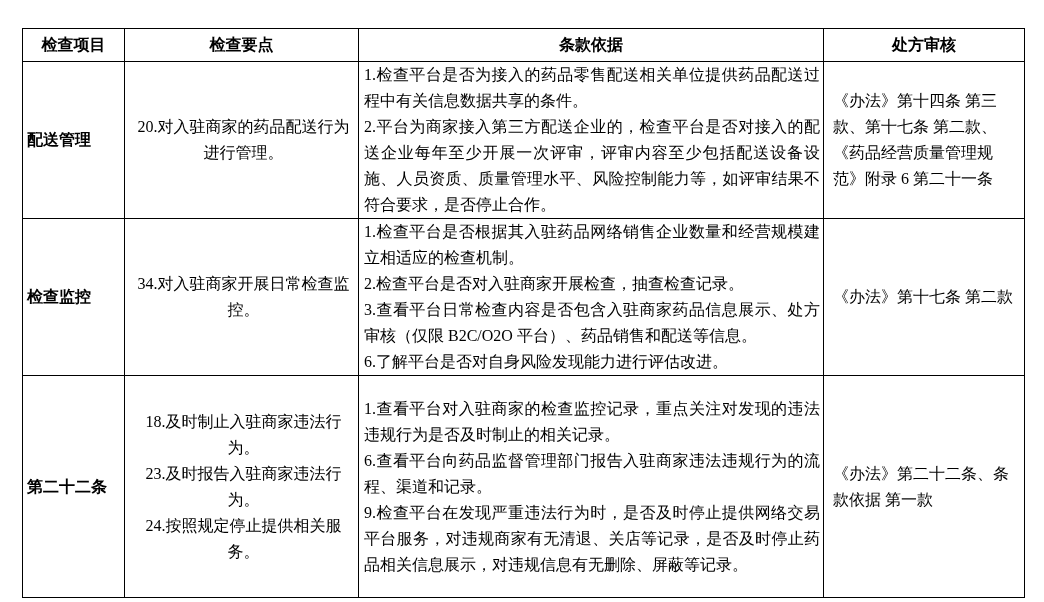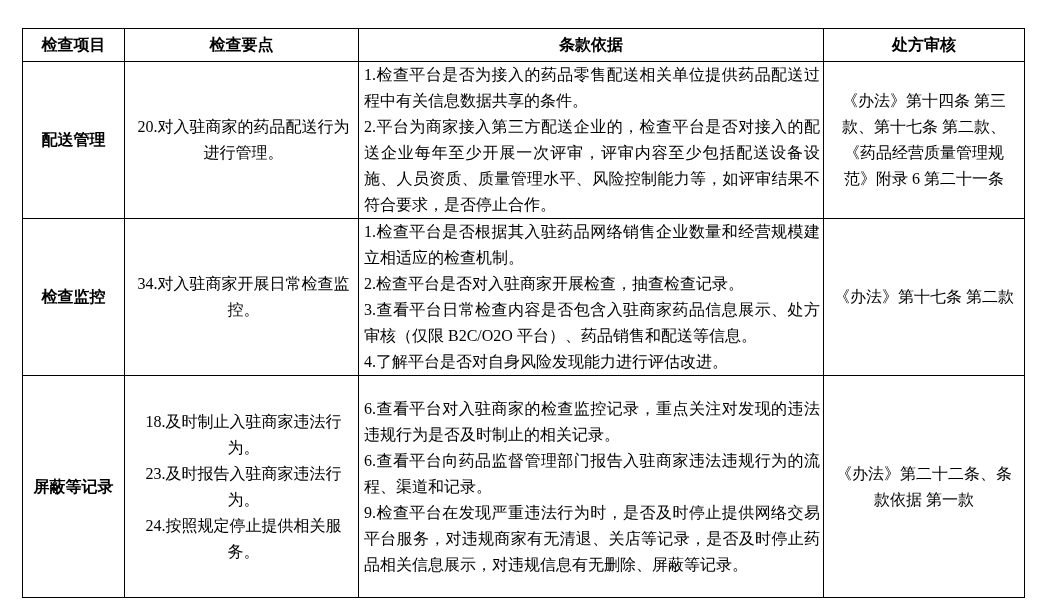--- a/index.html
+++ b/index.html
@@ -31,34 +31,34 @@
     text-align: center;
     height: 32px;
     padding: 0 4px;
   }
   .col-item  { width: 102px; }
   .col-point { width: 234px; }
   .col-cont  { width: 465px; }
   .col-basis { width: 201px; }
 
   td.cell-item {
-    text-align: center;
+    text-align: left;
     font-weight: bold;
     padding: 0 4px;
   }
   td.cell-points {
     text-align: center;
     padding: 0 4px 0 8px;
   }
   td.cell-content {
     text-align: justify;
     padding: 0 3px 0 5px;
   }
   td.cell-basis {
-    text-align: center;
+    text-align: left;
     padding: 0 9px;
   }
   .doc-table p {
     margin: 0;
     padding: 0;
   }
   tr.row-1 { height: 157px; }
   tr.row-2 { height: 155px; }
   tr.row-3 { height: 222px; }
 </style>
@@ -94,32 +94,32 @@
     </tr>
     <tr class="row-2">
       <td class="cell-item">检查监控</td>
       <td class="cell-points">
         <p>34.对入驻商家开展日常检查监控。</p>
       </td>
       <td class="cell-content">
         <p>1.检查平台是否根据其入驻药品网络销售企业数量和经营规模建立相适应的检查机制。</p>
         <p>2.检查平台是否对入驻商家开展检查，抽查检查记录。</p>
         <p>3.查看平台日常检查内容是否包含入驻商家药品信息展示、处方审核（仅限 B2C/O2O 平台）、药品销售和配送等信息。</p>
-        <p>4.了解平台是否对自身风险发现能力进行评估改进。</p>
+        <p>6.了解平台是否对自身风险发现能力进行评估改进。</p>
       </td>
       <td class="cell-basis">《办法》第十七条 第二款</td>
     </tr>
     <tr class="row-3">
-      <td class="cell-item">屏蔽等记录</td>
+      <td class="cell-item">第二十二条</td>
       <td class="cell-points">
         <p>18.及时制止入驻商家违法行为。</p>
         <p>23.及时报告入驻商家违法行为。</p>
         <p>24.按照规定停止提供相关服务。</p>
       </td>
       <td class="cell-content">
-        <p>6.查看平台对入驻商家的检查监控记录，重点关注对发现的违法违规行为是否及时制止的相关记录。</p>
+        <p>1.查看平台对入驻商家的检查监控记录，重点关注对发现的违法违规行为是否及时制止的相关记录。</p>
         <p>6.查看平台向药品监督管理部门报告入驻商家违法违规行为的流程、渠道和记录。</p>
         <p>9.检查平台在发现严重违法行为时，是否及时停止提供网络交易平台服务，对违规商家有无清退、关店等记录，是否及时停止药品相关信息展示，对违规信息有无删除、屏蔽等记录。</p>
       </td>
       <td class="cell-basis">《办法》第二十二条、条款依据 第一款</td>
     </tr>
   </tbody>
 </table>
 
 </body></html>

